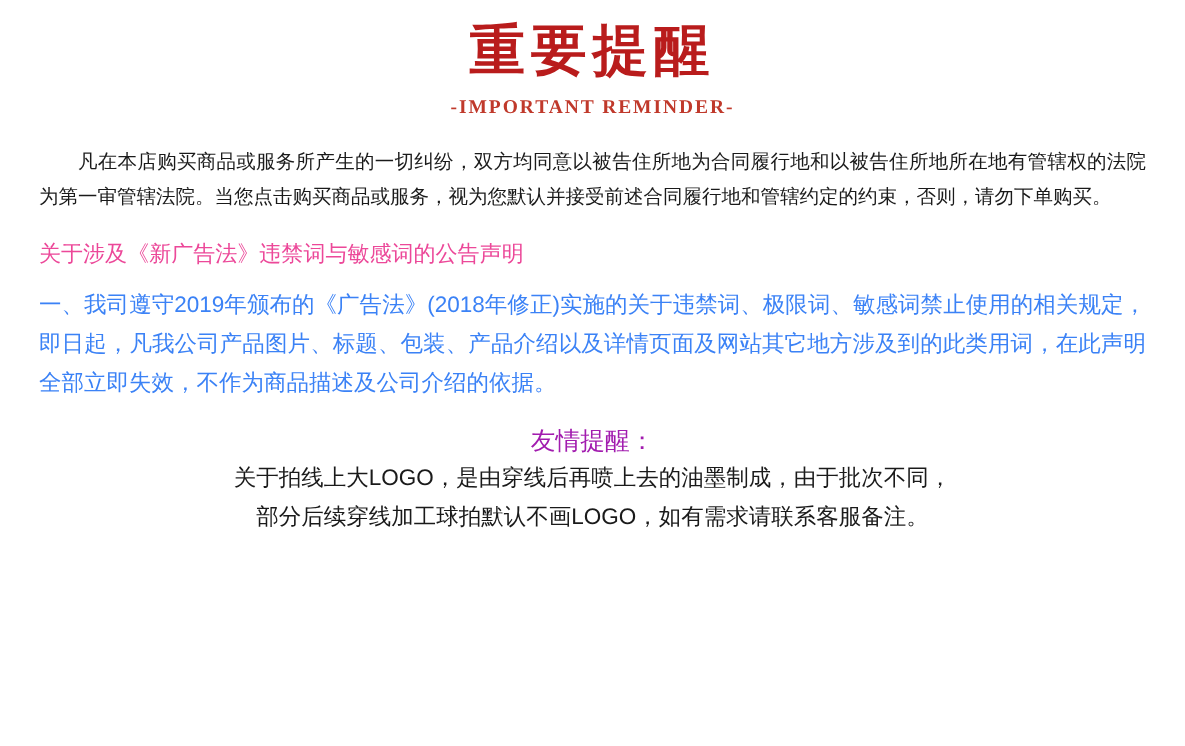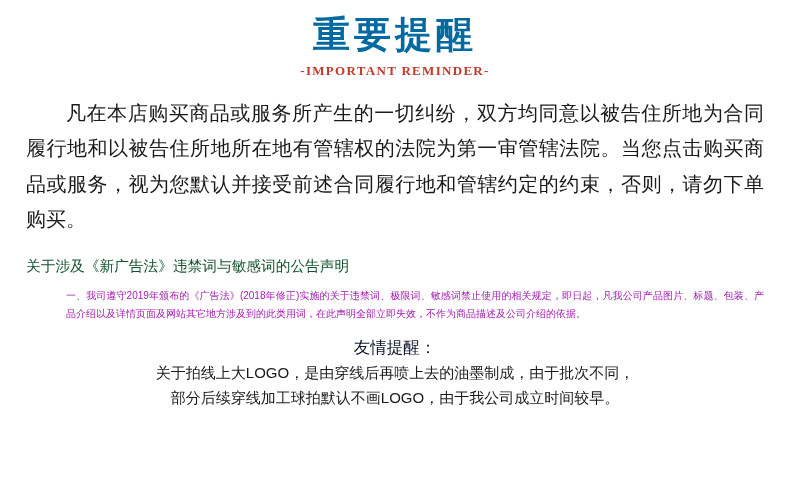--- a/index.html
+++ b/index.html
@@ -22,69 +22,68 @@
     padding: 0 22px;
   }
   .title-block {
     text-align: center;
     padding-top: 14px;
   }
   .main-title {
     font-size: 37px;
     font-weight: bold;
     letter-spacing: 4px;
-    color: #0369a1;
+    color: #b91c1c;
     line-height: 1.15;
     font-family: Liberation Serif, serif;
   }
   .sub-title {
     margin-top: 6px;
     font-size: 13px;
     font-weight: bold;
     letter-spacing: 1.3px;
     color: #c0392b;
     font-family: "Liberation Serif", "DejaVu Serif", serif;
   }
   .intro {
     margin-top: 17px;
-    font-size: 20px;
+    font-size: 13px;
     line-height: 1.78;
     color: #1a1a1a;
     text-align: justify;
     text-justify: inter-ideograph;
     text-indent: 2em;
     padding: 0 4px;
   }
   .section-heading {
     margin-top: 17px;
     font-size: 14.7px;
-    color: #14532d;
+    color: #ec4899;
     padding: 0 4px;
     line-height: 1.6;
   }
   .para {
     margin-top: 9px;
-    font-size: 10px;
+    font-size: 15px;
     line-height: 1.72;
-    color: #a21caf;
+    color: #3b82f6;
     text-align: justify;
     text-justify: inter-ideograph;
     padding: 0 4px;
-    margin-left: 40px;
   }
   .para-2 {
     margin-top: 11px;
   }
   .friendly-block {
     margin-top: 13px;
     text-align: center;
   }
   .friendly-title {
     font-size: 16.5px;
-    color: #0f172a;
+    color: #a21caf;
     line-height: 1.5;
   }
   .friendly-line {
     font-size: 15px;
     color: #1a1a1a;
     line-height: 1.72;
   }
 </style>
 </head>
 <body>
@@ -99,16 +98,16 @@
   <div class="intro">凡在本店购买商品或服务所产生的一切纠纷，双方均同意以被告住所地为合同履行地和以被告住所地所在地有管辖权的法院为第一审管辖法院。当您点击购买商品或服务，视为您默认并接受前述合同履行地和管辖约定的约束，否则，请勿下单购买。</div>
 
   <div class="section-heading">关于涉及《新广告法》违禁词与敏感词的公告声明</div>
 
   <div class="para">一、我司遵守2019年颁布的《广告法》(2018年修正)实施的关于违禁词、极限词、敏感词禁止使用的相关规定，即日起，凡我公司产品图片、标题、包装、产品介绍以及详情页面及网站其它地方涉及到的此类用词，在此声明全部立即失效，不作为商品描述及公司介绍的依据。</div>
 
 
   <div class="friendly-block">
     <div class="friendly-title">友情提醒：</div>
     <div class="friendly-line">关于拍线上大LOGO，是由穿线后再喷上去的油墨制成，由于批次不同，</div>
-    <div class="friendly-line">部分后续穿线加工球拍默认不画LOGO，由于我公司成立时间较早。</div>
+    <div class="friendly-line">部分后续穿线加工球拍默认不画LOGO，如有需求请联系客服备注。</div>
   </div>
 
 </div>
 
 </body></html>

